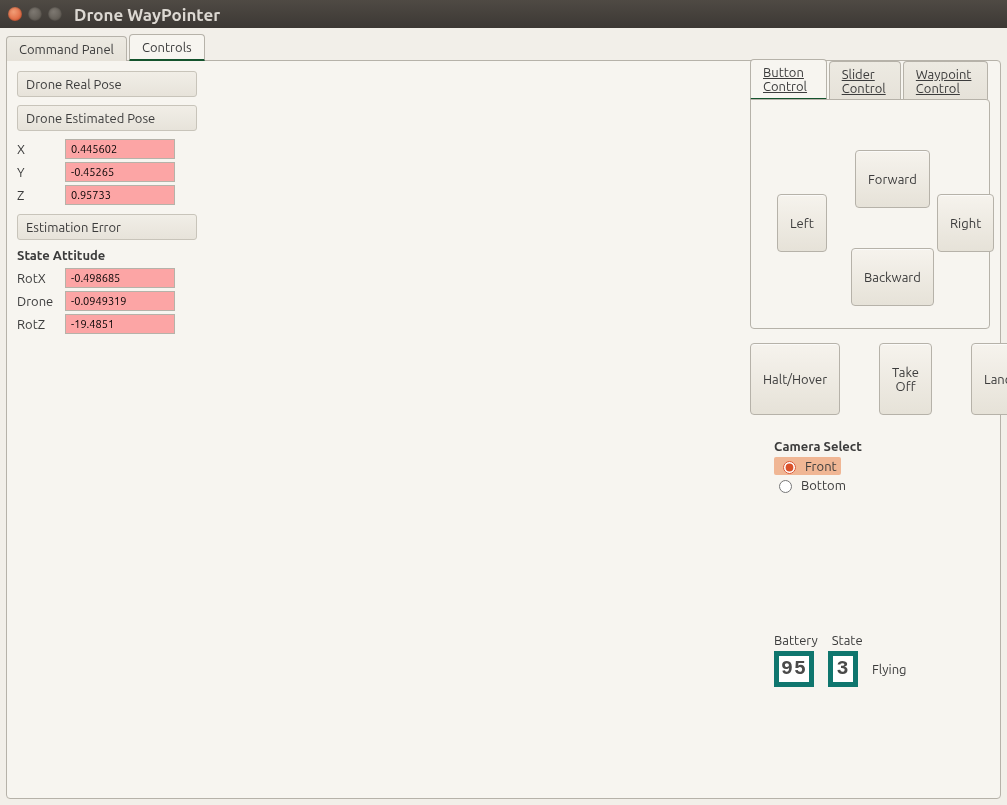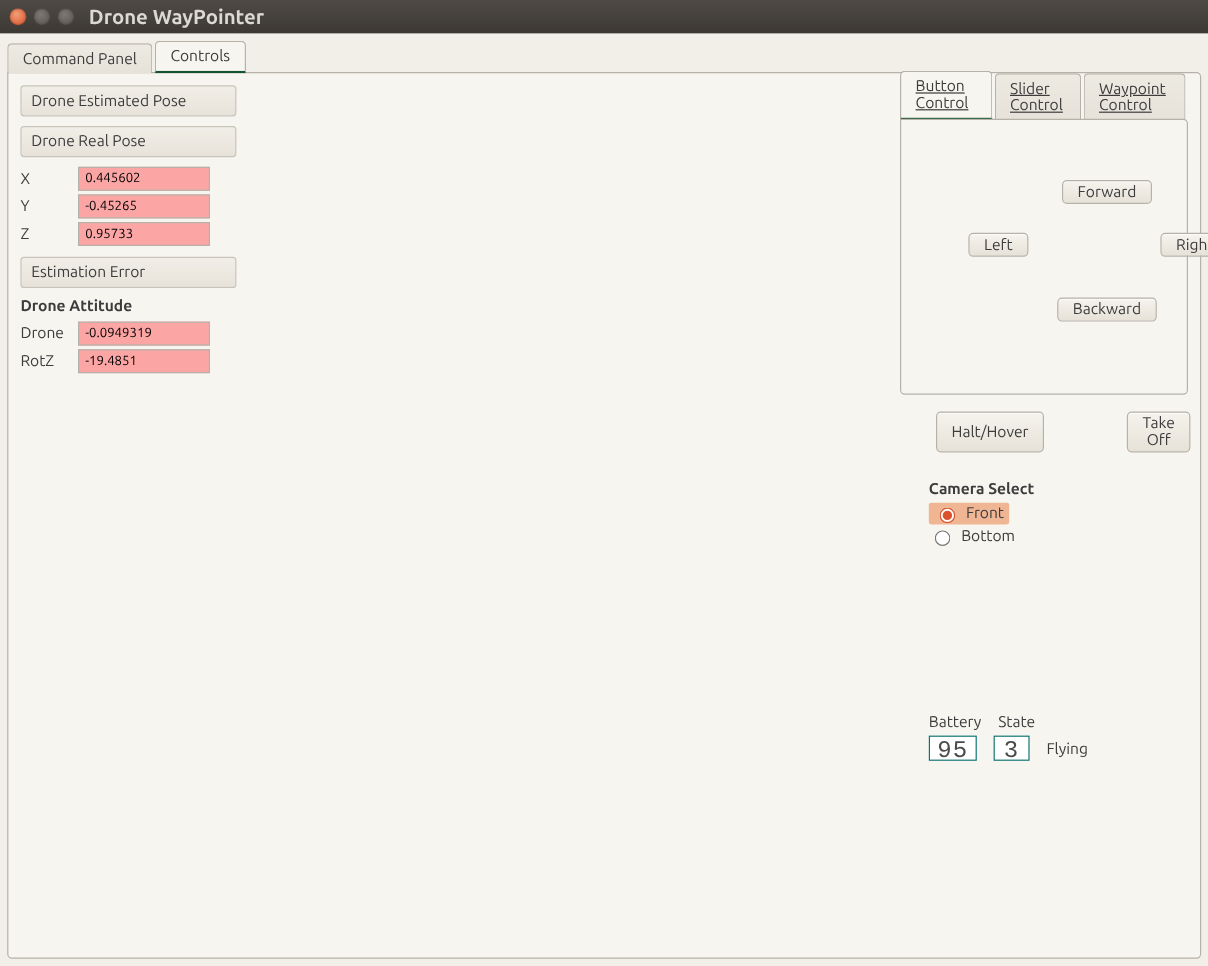--- a/index.html
+++ b/index.html
@@ -91,27 +91,26 @@
   }
 
   .dir-grid {
     position: relative;
     height: 100%;
   }
   .btn {
     background: linear-gradient(to bottom,#f6f3ed,#e6e2d8);
     border: 1px solid #b6b2a9;
     border-radius: 4px;
-    padding: 2px 12px;
+    padding: 21px 12px;
     font-family: inherit;
     font-size: 13px;
     color: #3c3c3c;
     box-shadow: 0 1px 0 rgba(255,255,255,0.6) inset;
     cursor: default;
-    margin-left: 30px;
   }
 
   .action-row {
     display: flex;
     gap: 39px;
     margin-top: 14px;
   }
   .action-row .btn { width: 110px; text-align: center; }
 
   
@@ -152,29 +151,30 @@
   }
   .camsel-title { font-weight: bold; color: #3c3c3c; margin-bottom: 4px;}
   .radio-row { display: flex; align-items: center; gap: 6px; margin: 2px 0; }
   .radio-row.sel { background: #f0b694; border-radius: 2px; padding: 1px 4px; width: max-content; }
   input[type=radio]{ accent-color: #d9522b; }
 
   .status-block { margin-top: 140px; }
   .status-labels { display: flex; gap: 14px; margin-bottom: 4px;}
   .seg {
     display: inline-block;
-    border: 1px solid #0f766e;
+    border: 5px solid #0f766e;
     background: #fff;
-    width: 40px; height: 21px;
+    width: 40px; height: 36px;
     font-family: "DSEG7","Courier New",monospace;
     font-size: 20px;
     text-align: center;
     line-height: 26px;
     letter-spacing: 1px;
     color: #4a4a4a;
+    font-weight: bold;
   }
   .status-row { display: flex; align-items: center; gap: 14px; }
 
   
   .db { position: absolute; }
 </style>
 </head>
 <body>
 
 <div class="titlebar">
@@ -241,40 +241,44 @@
                 <span class="seg" style="width:30px">3</span>
                 <span>Flying</span>
               </div>
             </div>
           </div>
 
         </div>
       </div>
 
       <div class="right-col">
+        <div class="panel-label">Drone Real Pose</div>
         <div class="panel-label">Drone Estimated Pose</div>
-        <div class="panel-label">Drone Real Pose</div>
 
         <div class="pose-row">
           <label>X</label>
           <input value="0.445602" style="">
         </div>
         <div class="pose-row">
           <label>Y</label>
           <input value="-0.45265" style="">
         </div>
         <div class="pose-row">
           <label>Z</label>
           <input value="0.95733" style="">
         </div>
 
         <div class="section-gap"></div>
         <div class="panel-label">Estimation Error</div>
 
-        <div class="bold" style="margin:4px 0 6px 0;">Drone Attitude</div>
+        <div class="bold" style="margin:4px 0 6px 0;">State Attitude</div>
+        <div class="pose-row">
+          <label>RotX</label>
+          <input value="-0.498685" style="">
+        </div>
         <div class="pose-row">
           <label>Drone</label>
           <input value="-0.0949319" style="">
         </div>
         <div class="pose-row">
           <label>RotZ</label>
           <input value="-19.4851" style="">
         </div>
       </div>
 

